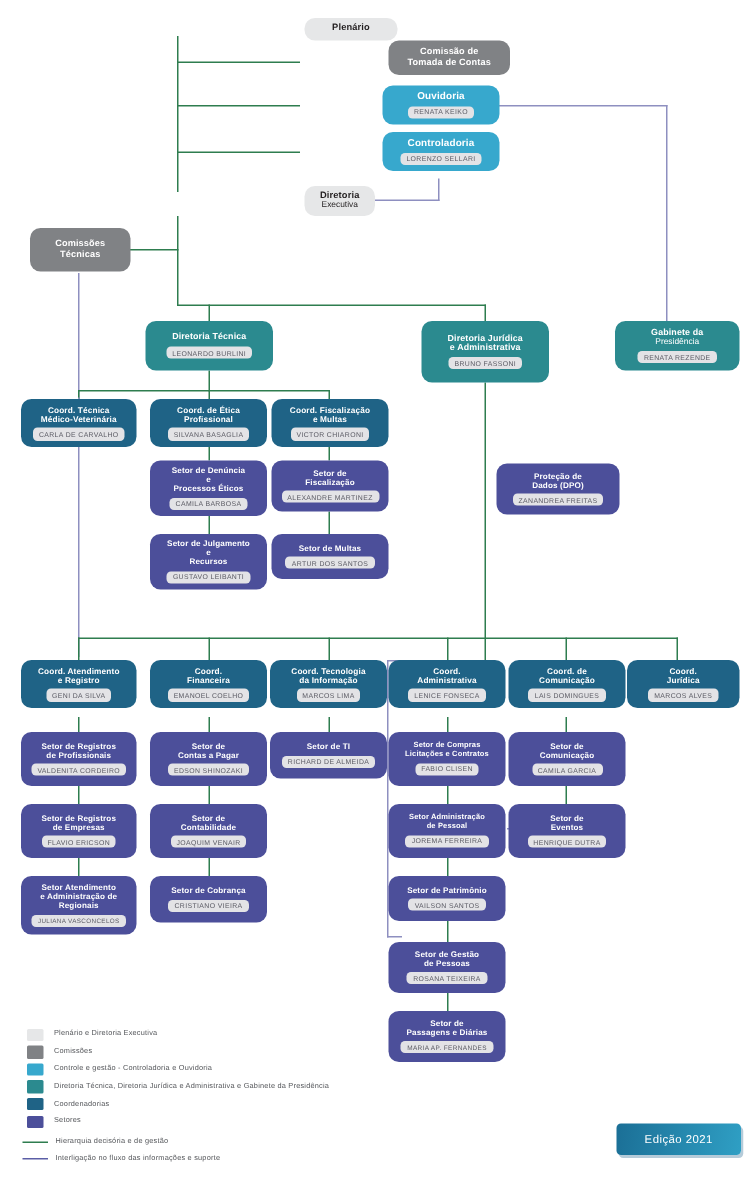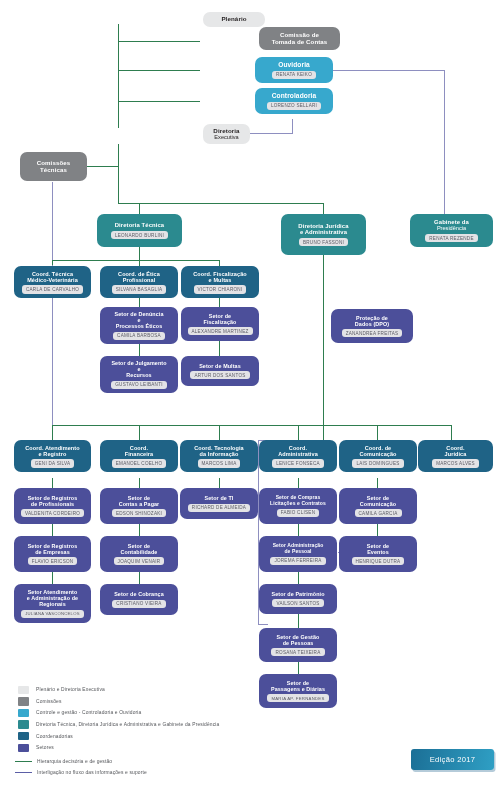--- a/index.html
+++ b/index.html
@@ -349,13 +349,13 @@
   <div class="lg-row" style="margin-top:2px">
     <span class="lg-line" style="border-top-color:#2e7d4f"></span>
     <span class="lg-tx">Hierarquia decisória e de gestão</span>
   </div>
   <div class="lg-row">
     <span class="lg-line" style="border-top-color:#5b5ea6"></span>
     <span class="lg-tx">Interligação no fluxo das informações e suporte</span>
   </div>
 </div>
 
-<div id="edicao">Edição 2017</div>
+<div id="edicao">Edição 2021</div>
 
 </body></html>

